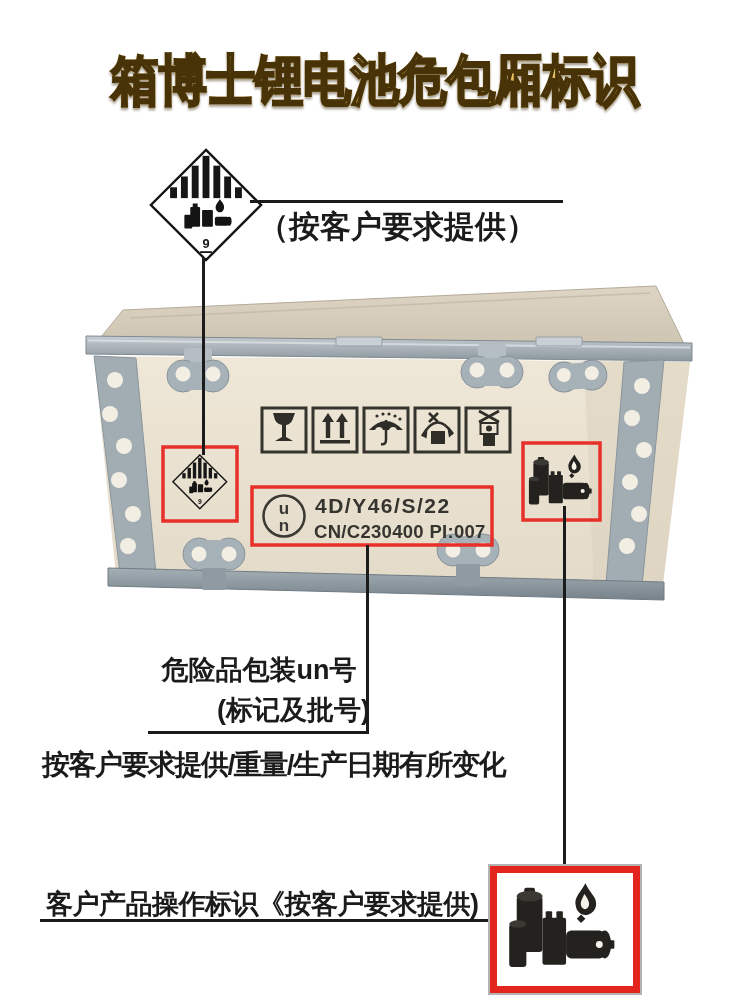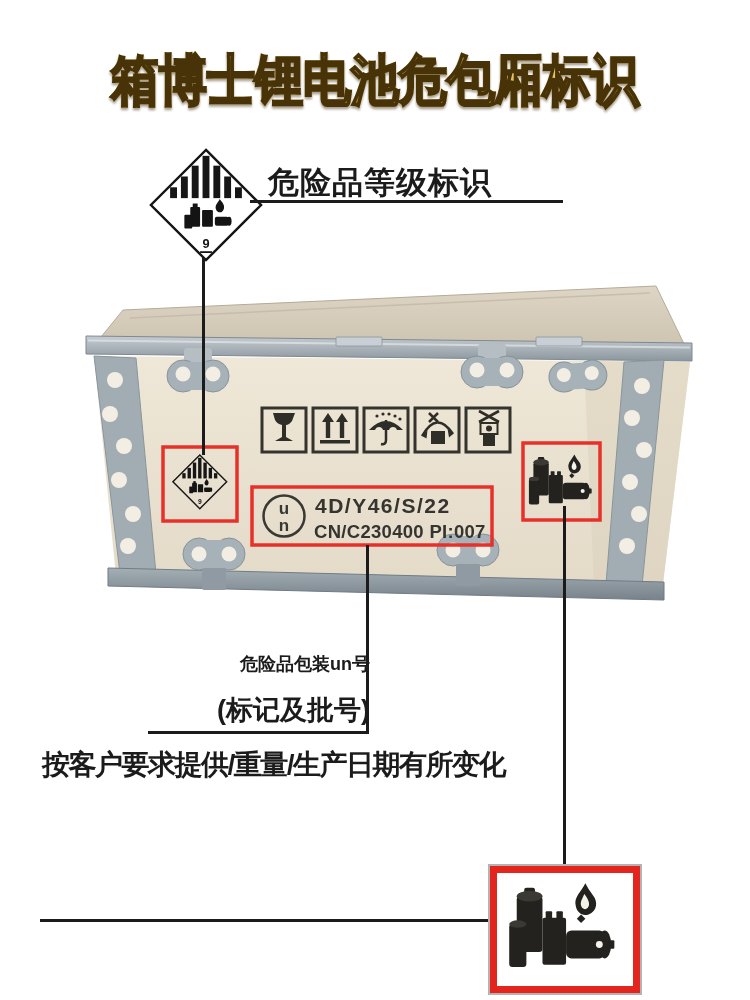--- a/index.html
+++ b/index.html
@@ -12,21 +12,21 @@
          color:#d9a83f;
          background:linear-gradient(180deg,#f8e7ad 0%,#f0d078 32%,#dfaf4a 58%,#c89433 78%,#b98726 100%);
          -webkit-background-clip:text;background-clip:text;
          -webkit-text-fill-color:transparent;
          -webkit-text-stroke:2px #473307;
          filter:drop-shadow(0 2px 1px rgba(55,38,5,.45));}
   
   .co{position:absolute;font-weight:700;white-space:nowrap;}
   .hz1{left:268px;top:162px;font-size:31px;letter-spacing:1px;}
   .hz2{left:258px;top:206px;font-size:31px;letter-spacing:0px;}
-  .un1{left:148px;top:652px;width:222px;text-align:right;font-size:18px;}
+  .un1{left:148px;top:652px;width:222px;text-align:center;font-size:27px;}
   .un2{left:148px;top:692px;width:222px;text-align:right;font-size:27px;}
   .note{left:42px;top:746px;font-size:28px;letter-spacing:-1.5px;}
   .cust{left:46px;top:886px;font-size:27px;letter-spacing:-0.5px;}
   
   .ln{position:absolute;background:#1b1b1b;}
   .ln-h{height:3px;}
   .ln-v{width:3px;}
   
   .crate{position:absolute;left:78px;top:268px;width:620px;height:334px;}
   .diamond-big{position:absolute;left:147px;top:146px;width:118px;height:118px;}
@@ -87,22 +87,22 @@
       <rect x="38" y="70" width="8" height="14" rx="1"></rect>
       <rect x="56" y="65" width="11" height="17" rx="1"></rect>
       <rect x="69" y="72" width="14" height="9" rx="2"></rect>
       <ellipse cx="83.5" cy="76.5" rx="2.5" ry="4.5"></ellipse>
       <path d="M74,54 c-2,4 -5,6 -4,10 c0.8,3 4,4.2 6,3 c3,-2 3,-6 1,-9 c-1.2,-1.6 -2.2,-2.5 -3,-4 Z"></path>
     </g>
     <text x="60" y="104" font-size="13" font-weight="700" text-anchor="middle" fill="#141414">9</text>
     <rect x="54" y="107" width="12" height="1.8" fill="#141414"></rect>
   </svg>
 
-  <div class="co hz1">危险品等级标识</div>
   <div class="ln ln-h" style="left:250px;top:200px;width:313px;"></div>
+  <div class="co hz2">（按客户要求提供）</div>
 
   <svg class="crate" viewBox="0 0 620 334">
     <defs>
       <linearGradient id="gTop" x1="0" y1="0" x2="0" y2="1">
         <stop offset="0" stop-color="#ded5c5"></stop>
           <stop offset="1" stop-color="#ccc2af"></stop>
       </linearGradient>
       <linearGradient id="gFront" x1="0" y1="0" x2="0" y2="1">
         <stop offset="0" stop-color="#efe7d7"></stop>
           <stop offset="1" stop-color="#e3dac8"></stop>
@@ -286,20 +286,21 @@
   </svg>
 
   <div class="ln ln-v" style="left:202px;top:258px;height:197px;"></div>
   <div class="ln ln-v" style="left:366px;top:545px;height:189px;"></div>
   <div class="ln ln-h" style="left:148px;top:731px;width:221px;"></div>
   <div class="ln ln-v" style="left:563px;top:506px;height:362px;"></div>
 
   <div class="co un1">危险品包装un号</div>
   <div class="co un2">(标记及批号)</div>
   <div class="co note">按客户要求提供/重量/生产日期有所变化</div>
+  <div class="co cust">客户产品操作标识《按客户要求提供)</div>
   <div class="ln ln-h" style="left:40px;top:919px;width:452px;"></div>
 
   <div class="batbox">
     <div class="batbox-inner">
       <svg width="118" height="102" viewBox="0 0 110 95">
         <use href="#bat-cluster"></use>
       </svg>
     </div>
   </div>
 

